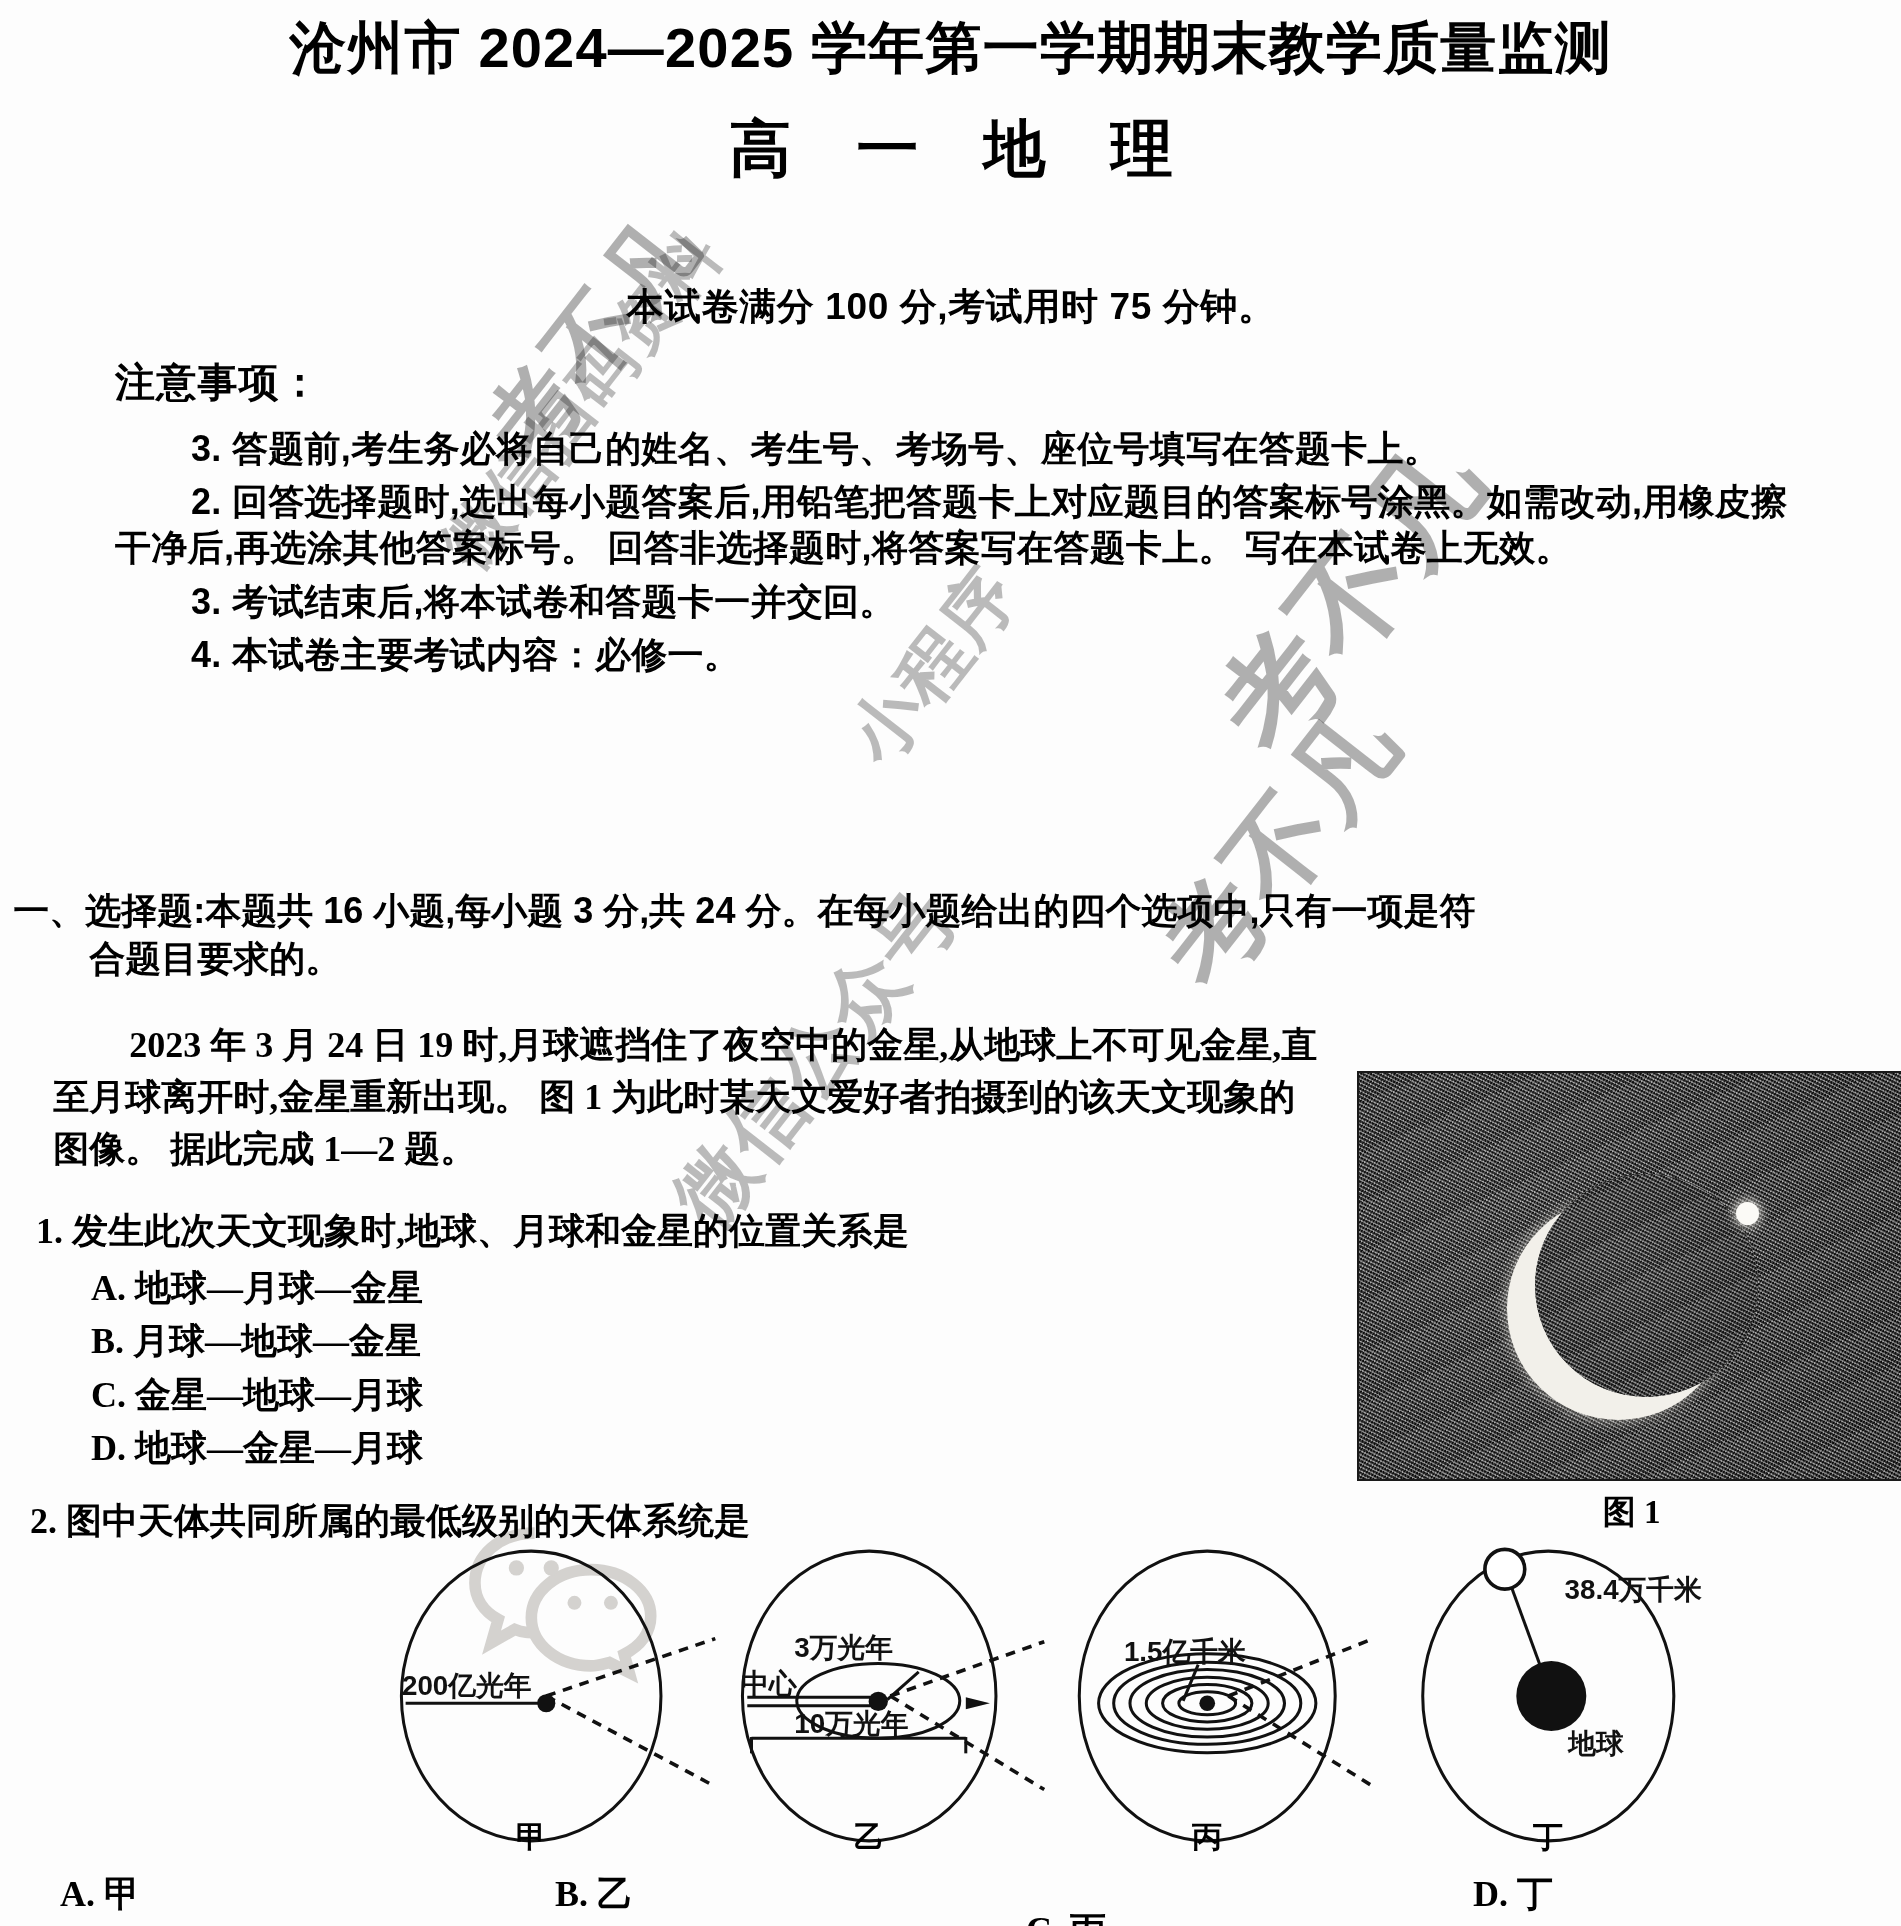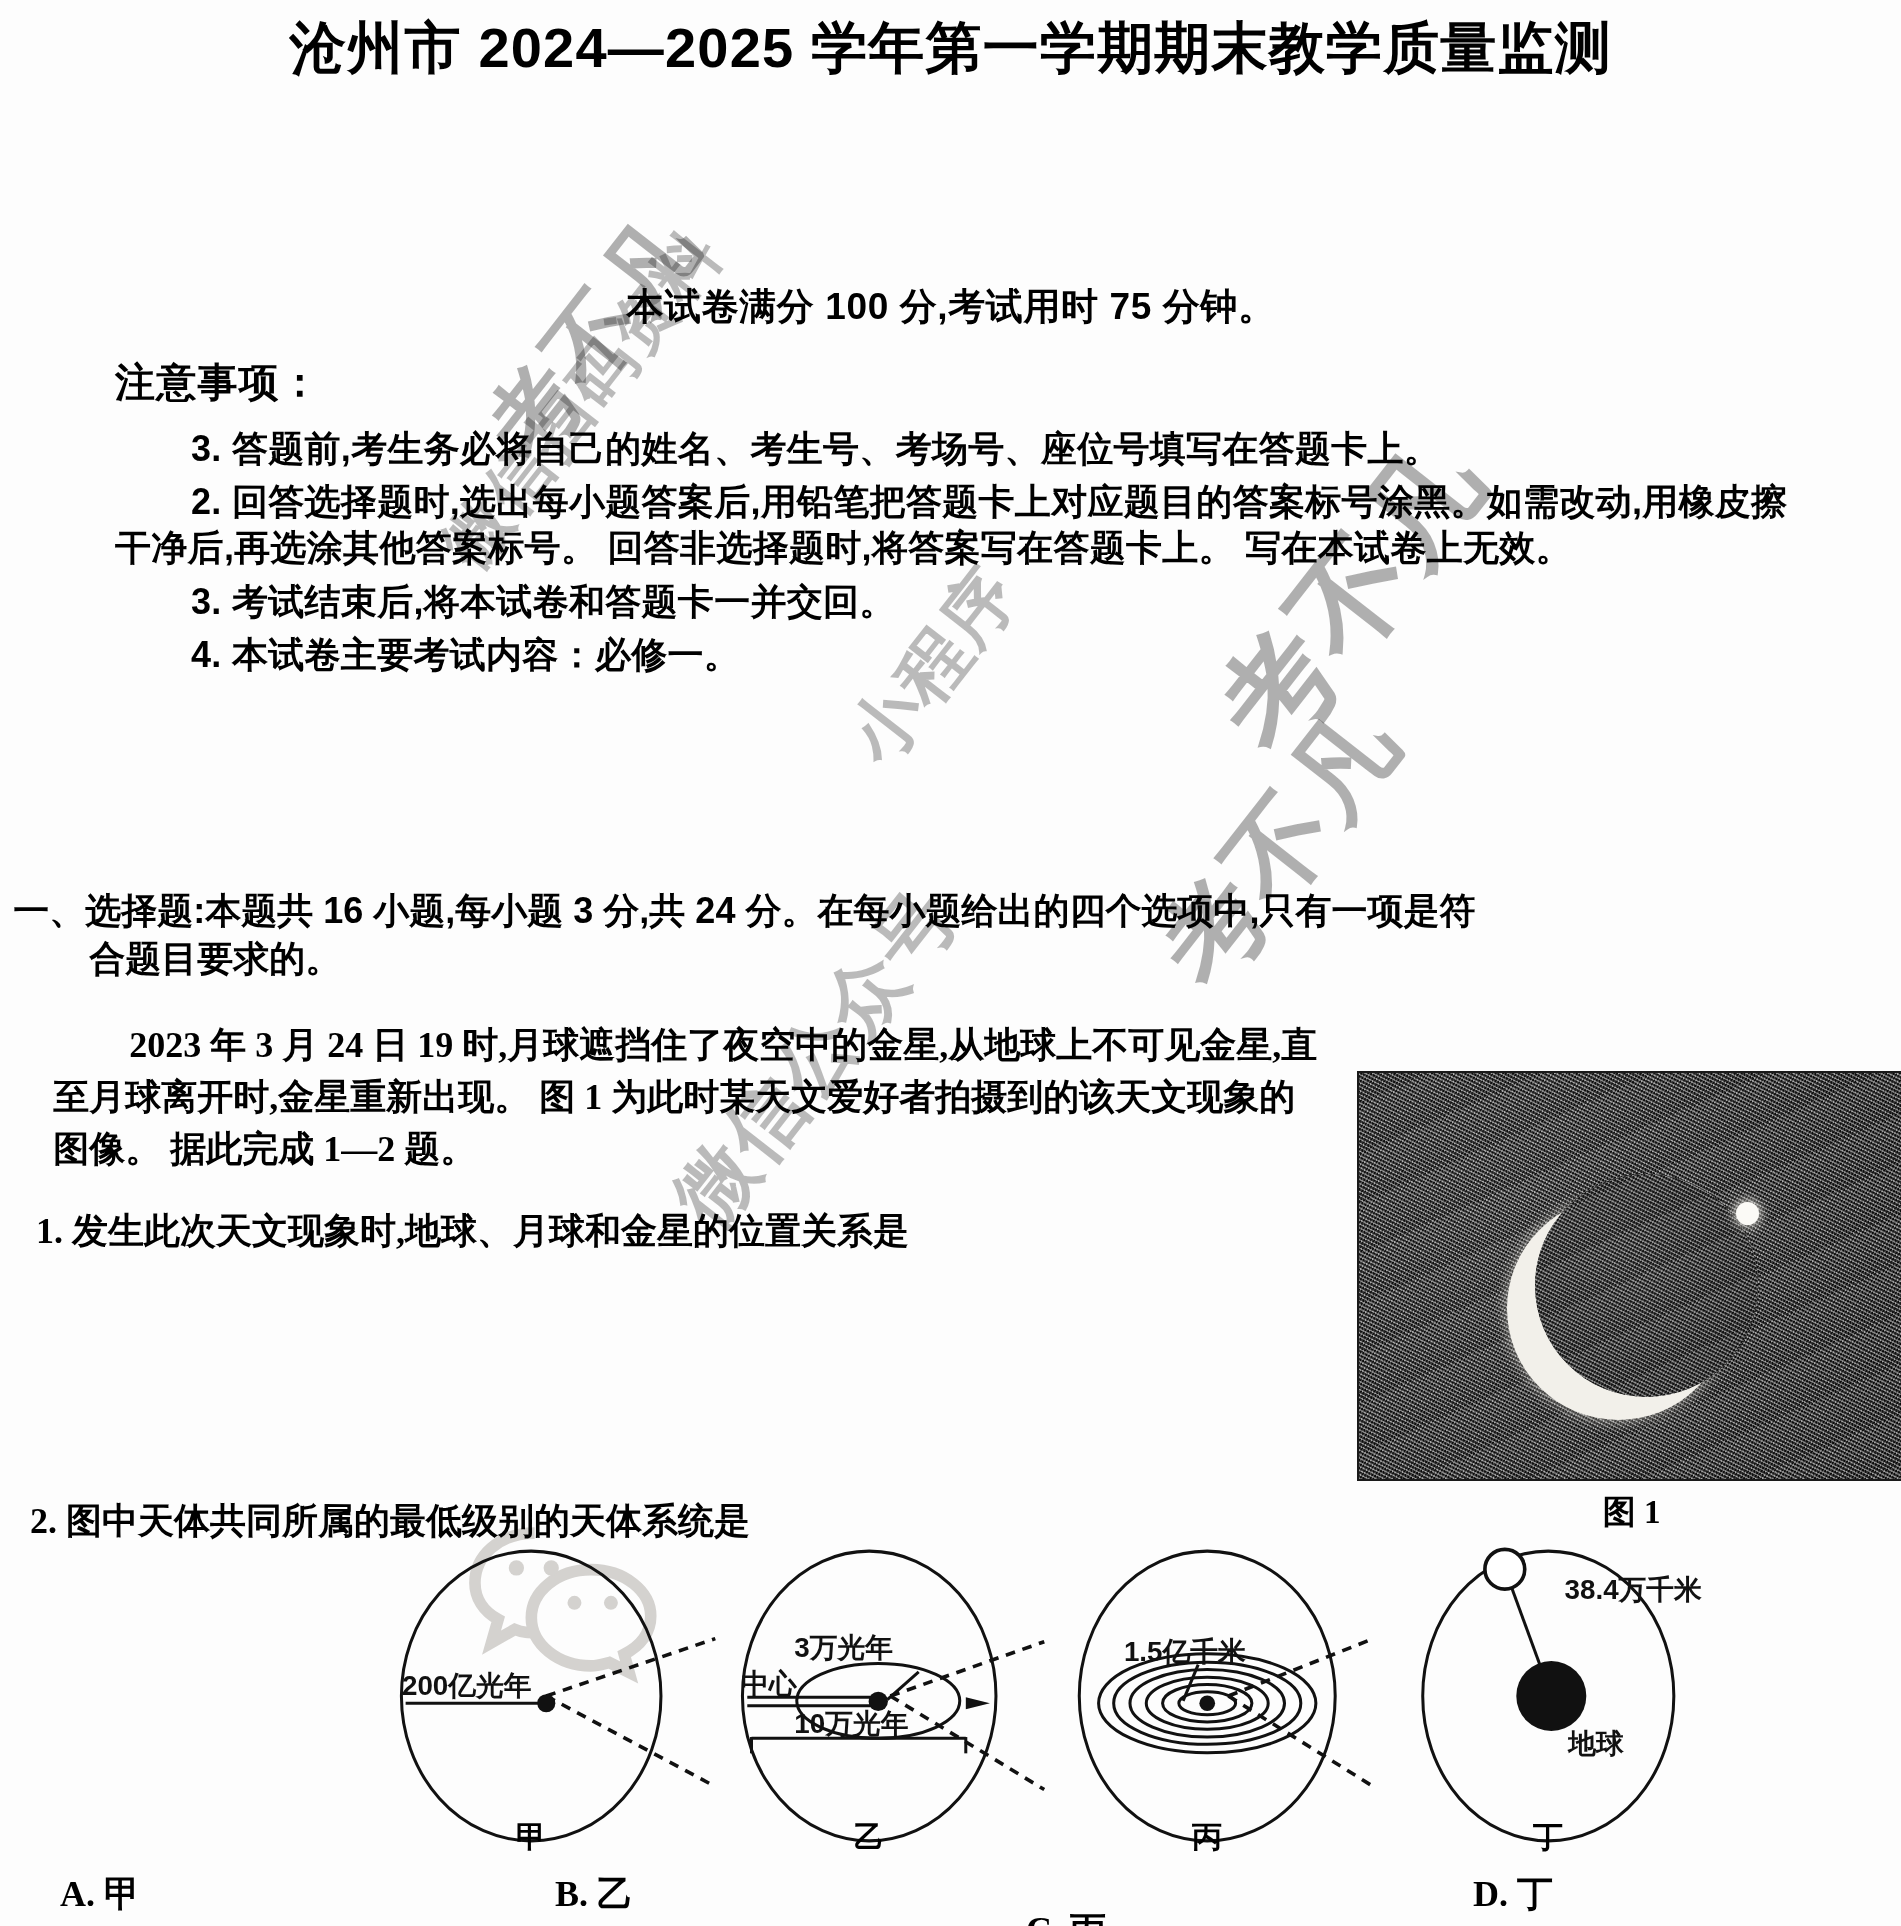--- a/index.html
+++ b/index.html
@@ -313,39 +313,46 @@
           <circle cx="31" cy="31" r="4.6"></circle>
           <circle cx="52" cy="31" r="4.6"></circle>
           <circle cx="66" cy="52" r="4.2"></circle>
           <circle cx="88" cy="52" r="4.2"></circle>
         </g>
       </svg>
     </div>
   </div>
 
   <div class="title-main">沧州市 2024—2025 学年第一学期期末教学质量监测</div>
+  <div class="title-sub">高 一 地 理</div>
   <div class="score-line">本试卷满分 100 分,考试用时 75 分钟。</div>
   <div class="notice-title">注意事项：</div>
 
   <div class="notice-list">
     <div class="notice-item">3. 答题前,考生务必将自己的姓名、考生号、考场号、座位号填写在答题卡上。</div>
     <div class="notice-item">2. 回答选择题时,选出每小题答案后,用铅笔把答题卡上对应题目的答案标号涂黑。如需改动,用橡皮擦干净后,再选涂其他答案标号。 回答非选择题时,将答案写在答题卡上。 写在本试卷上无效。</div>
     <div class="notice-item">3. 考试结束后,将本试卷和答题卡一并交回。</div>
     <div class="notice-item">4. 本试卷主要考试内容：必修一。</div>
   </div>
 
   <div class="section-head">
     <span>一、选择题:本题共 16 小题,每小题 3 分,共 24 分。在每小题给出的四个选项中,只有一项是符</span>
     <span class="l2">合题目要求的。</span>
   </div>
 
   <div class="stem-intro">2023 年 3 月 24 日 19 时,月球遮挡住了夜空中的金星,从地球上不可见金星,直至月球离开时,金星重新出现。 图 1 为此时某天文爱好者拍摄到的该天文现象的图像。 据此完成 1—2 题。</div>
 
   <div class="q1">1. 发生此次天文现象时,地球、月球和金星的位置关系是</div>
 
+  <div class="opt-list">
+    <div class="opt">A. 地球—月球—金星</div>
+    <div class="opt">B. 月球—地球—金星</div>
+    <div class="opt">C. 金星—地球—月球</div>
+    <div class="opt">D. 地球—金星—月球</div>
+  </div>
 
   <div class="q2">2. 图中天体共同所属的最低级别的天体系统是</div>
 
   <div class="fig1-wrap">
     <div class="fig1-img">
       <div class="fig1-noise"></div>
       <div class="fig1-moon"></div>
       <div class="fig1-moon-mask">
         <div class="fig1-moon-mask-noise"></div>
       </div>

